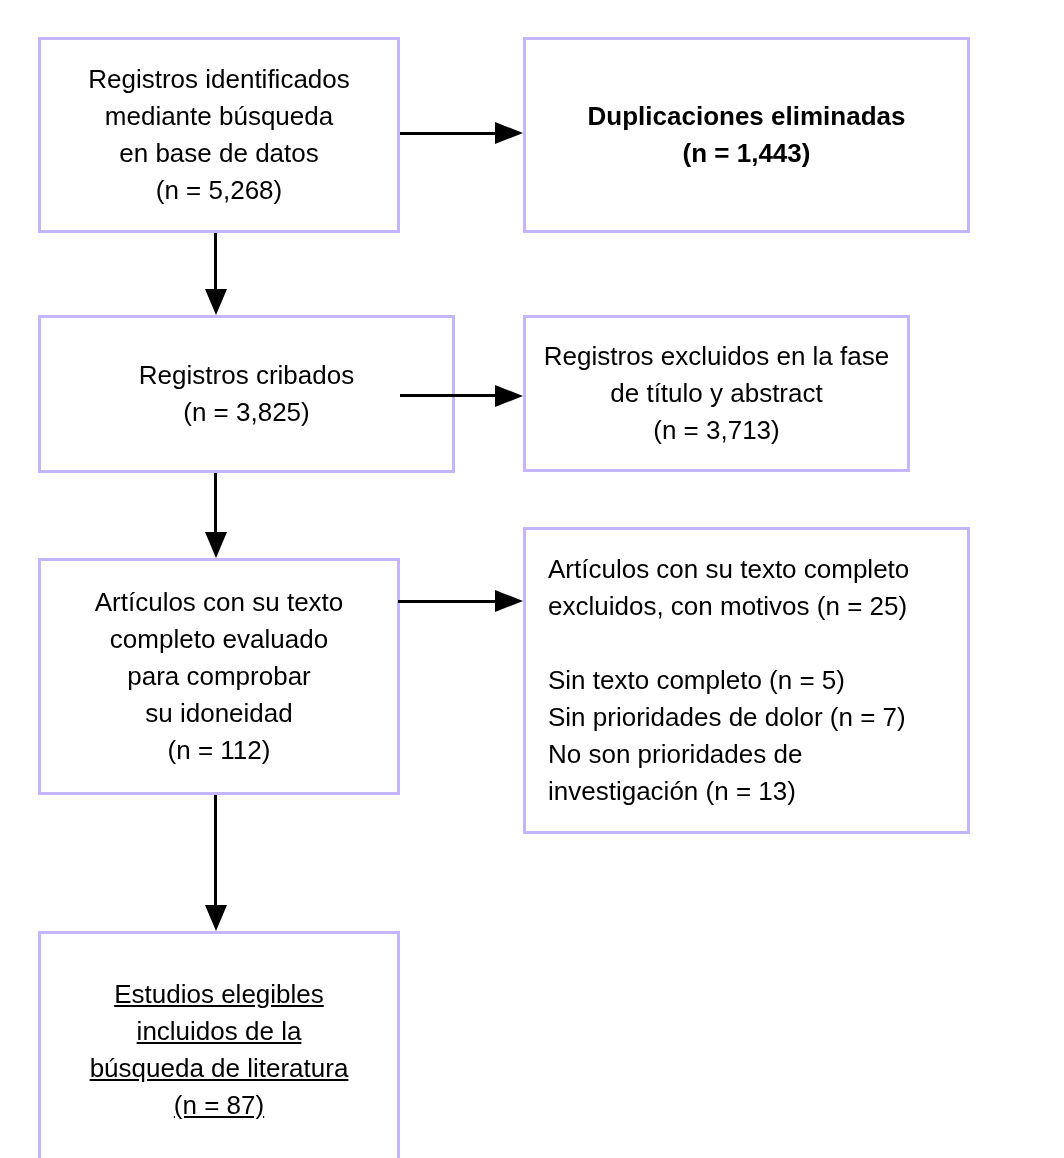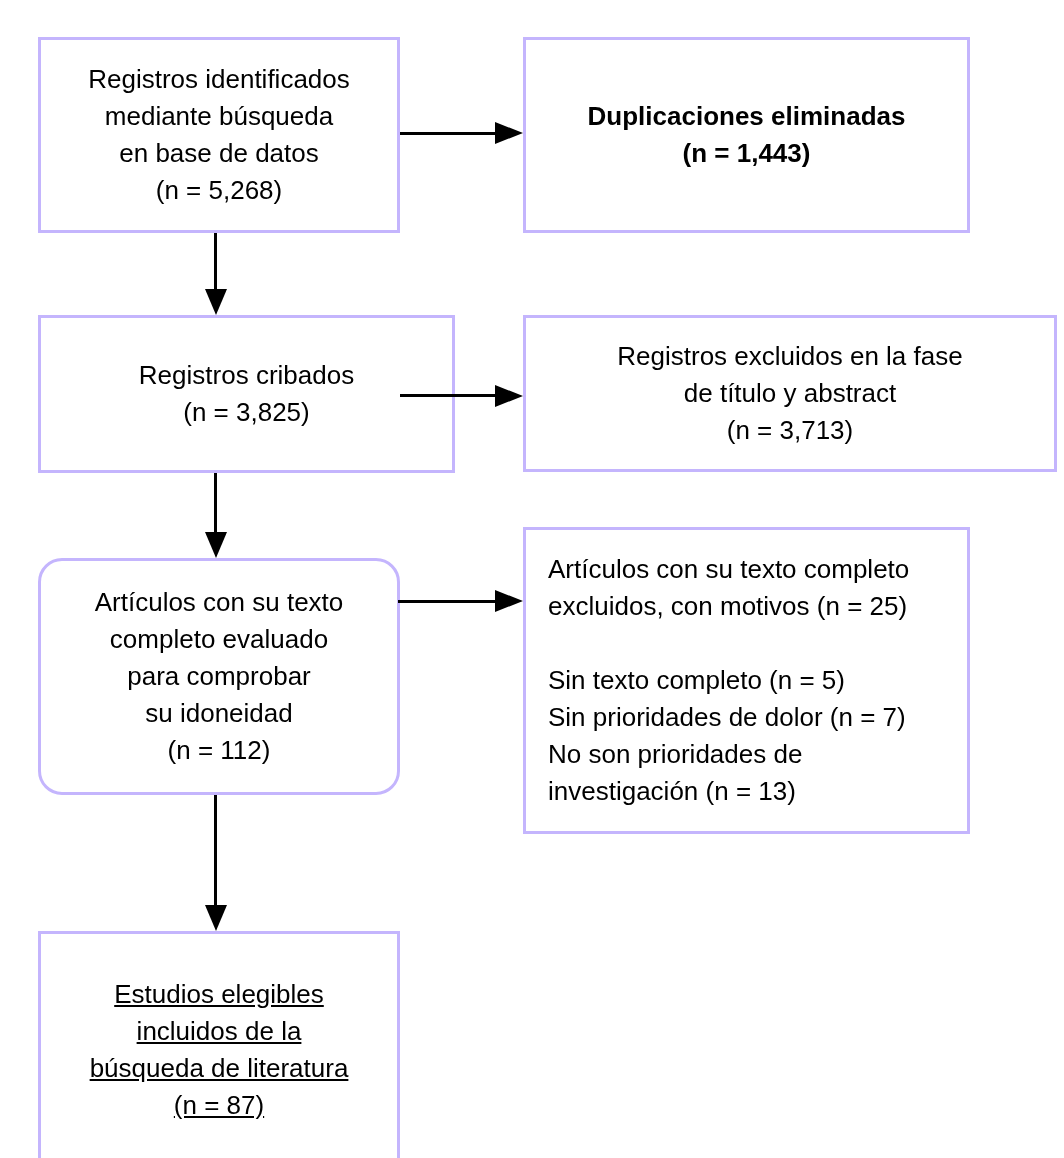--- a/index.html
+++ b/index.html
@@ -61,22 +61,22 @@
     height: 0;
     border-top: 26px solid #000000;
     border-left: 11px solid transparent;
     border-right: 11px solid transparent;
   }
 
   
   #box-identificados   { left: 38px;  top: 37px;  width: 362px; height: 196px; }
   #box-duplicaciones   { left: 523px; top: 37px;  width: 447px; height: 196px; font-weight: bold; }
   #box-cribados        { left: 38px;  top: 315px; width: 417px; height: 158px; }
-  #box-excluidos-fase  { left: 523px; top: 315px; width: 534px; height: 157px; }
-  #box-texto-completo  { left: 38px;  top: 558px; width: 362px; height: 237px; border-radius: 24px; }
+  #box-excluidos-fase  { left: 523px; top: 315px; width: 387px; height: 157px; }
+  #box-texto-completo  { left: 38px;  top: 558px; width: 362px; height: 237px; }
   #box-excluidos-motivos { left: 523px; top: 527px; width: 447px; height: 307px; }
   #box-incluidos       { left: 38px;  top: 931px; width: 362px; height: 238px; text-decoration: underline; }
 
   
   #h1-shaft { left: 400px; top: 132px; width: 97px; }
   #h1-head  { left: 495px; top: 122px; }
   #h2-shaft { left: 400px; top: 394px; width: 97px; }
   #h2-head  { left: 495px; top: 385px; }
   #h3-shaft { left: 398px; top: 600px; width: 99px; }
   #h3-head  { left: 495px; top: 590px; }

